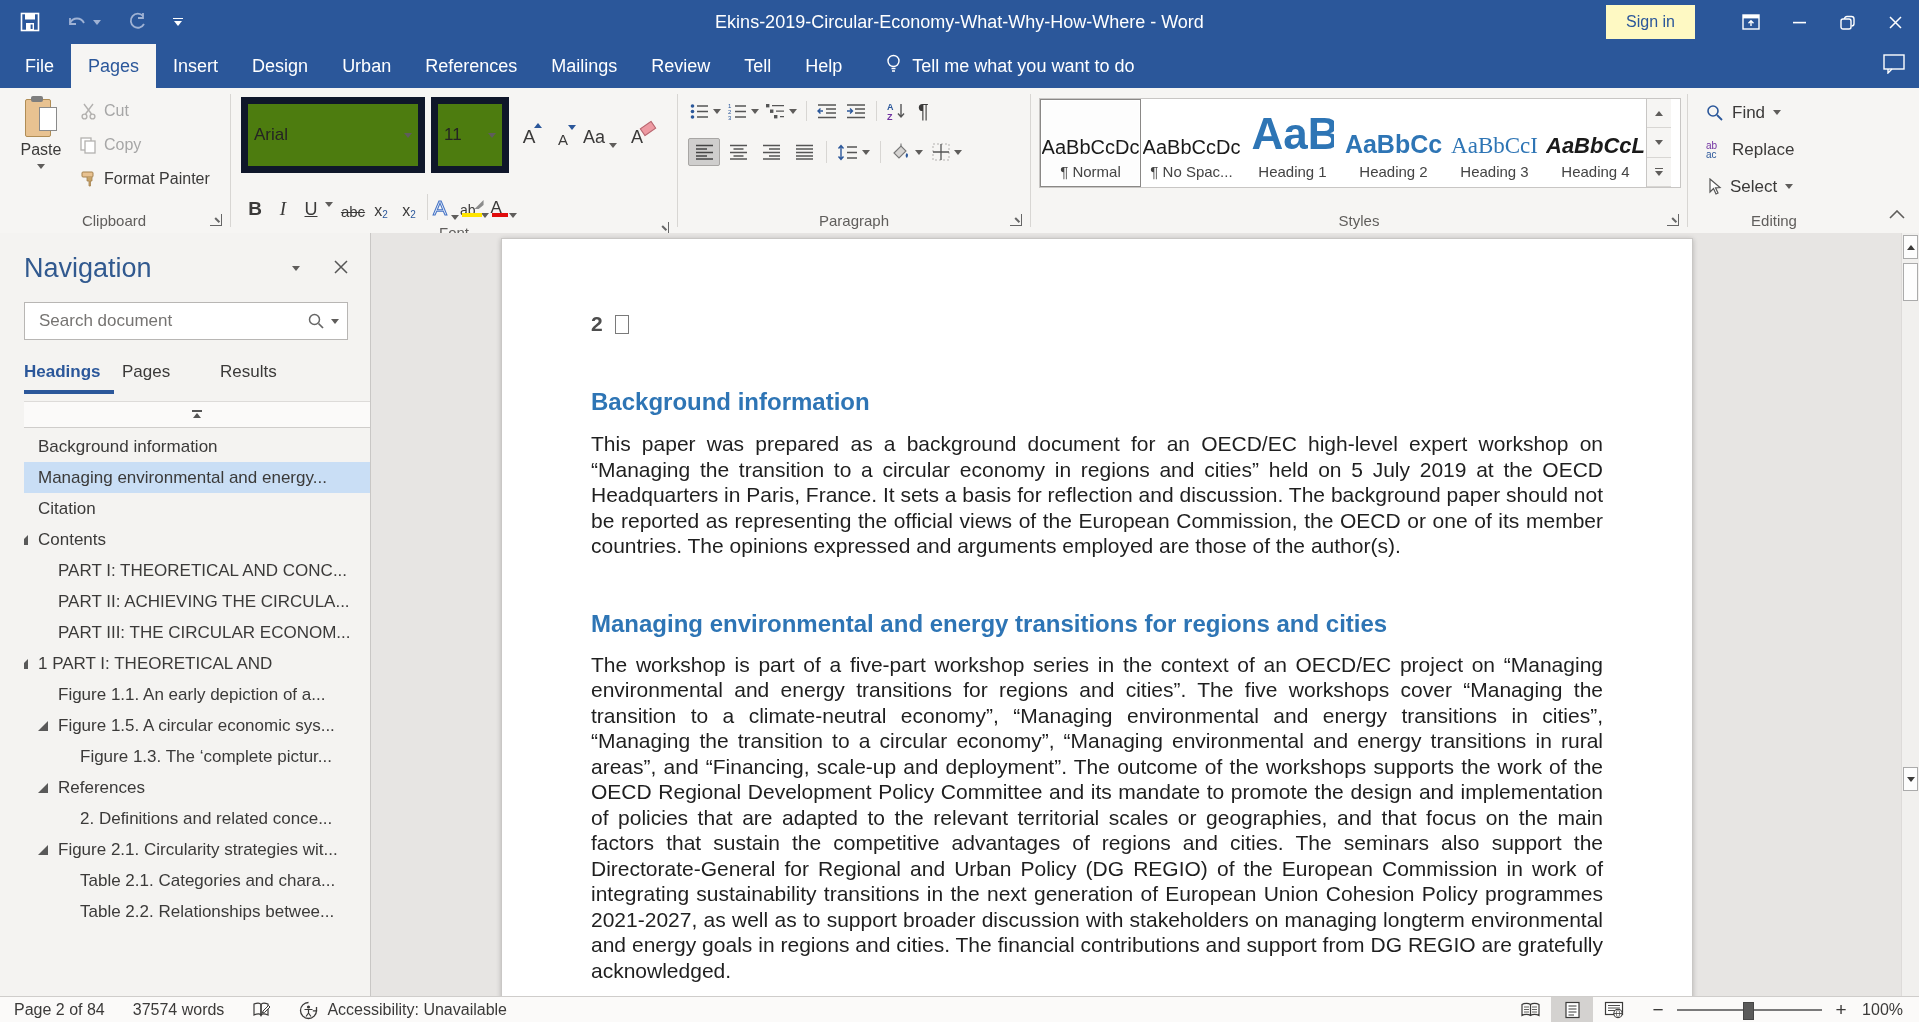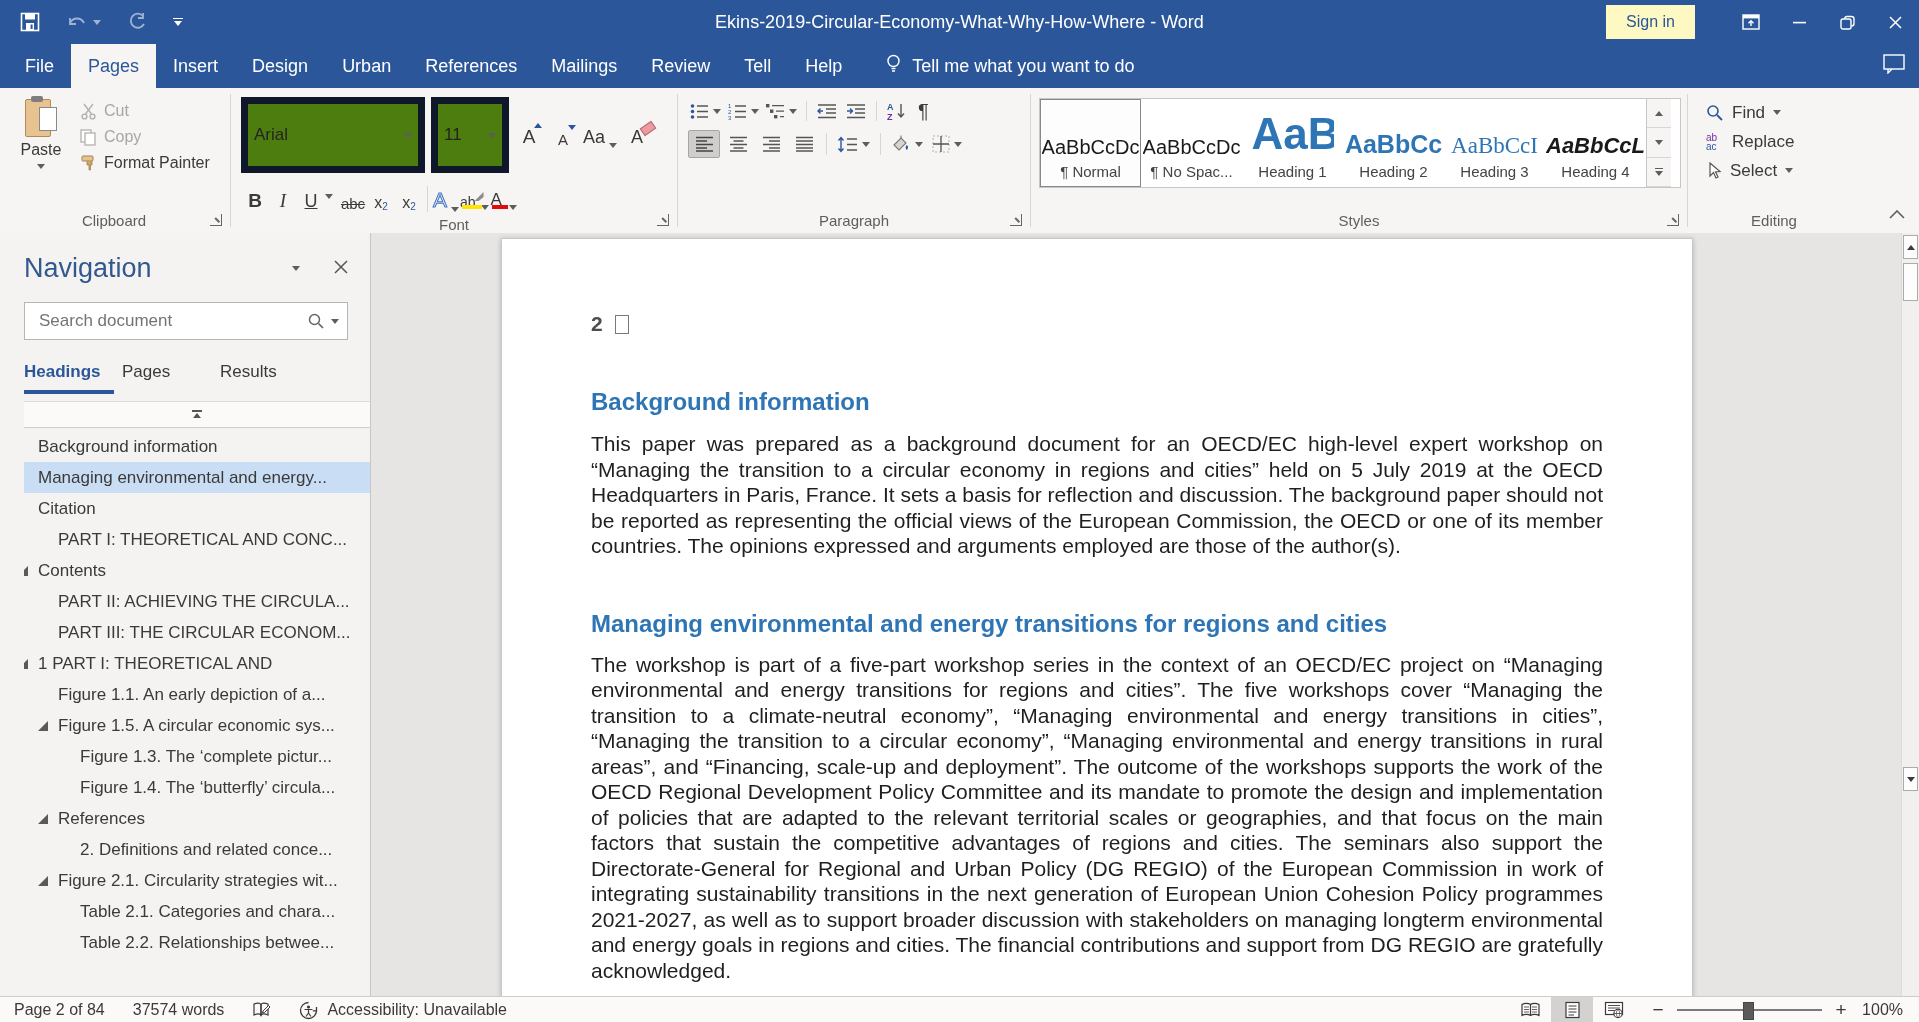--- a/index.html
+++ b/index.html
@@ -1,19 +1,19 @@
 <!DOCTYPE html>
 <html><head>
 <meta charset="utf-8">
 <style>
   html,body{margin:0;padding:0;background:#e7e5e3;font-family:"Liberation Sans",sans-serif;-webkit-font-smoothing:antialiased;}
   #app{position:relative;width:1919px;height:1022px;overflow:hidden;background:#e7e5e3;}
   .abs{position:absolute;}
   .row{display:flex;align-items:center;}
-  .col{display:flex;flex-direction:column;}
+  .col{display:flex;flex-direction:column;gap:8px;}
 
   
   #titlebar{position:absolute;left:0;top:0;width:1919px;height:44px;background:#2b579a;display:flex;align-items:center;color:#fff;}
   .qat{display:flex;align-items:center;gap:26px;margin-left:20px;}
   .qat svg{display:block;}
   #title{position:absolute;left:0;right:0;top:0;height:44px;display:flex;align-items:center;justify-content:center;font-size:18px;color:#fff;pointer-events:none;}
   .tb-right{position:absolute;right:0;top:0;height:44px;display:flex;align-items:center;}
   .signin{background:#fef9c3;color:#2b579a;font-size:16px;padding:8px 20px;margin-right:32px;cursor:pointer;}
   .winbtn{width:48px;height:44px;display:flex;align-items:center;justify-content:center;}
 
@@ -539,49 +539,46 @@
     <div class="nav-list">
       <div class="nav-item lv0">
           <span>Background information</span>
         </div>
       <div class="nav-item lv0 sel">
           <span>Managing environmental and energy...</span>
         </div>
       <div class="nav-item lv0">
           <span>Citation</span>
         </div>
-      <div class="nav-item lv1">
-          <span>PART I: THEORETICAL AND CONC...</span>
-        </div>
       <div class="nav-item lv0">
           <span class="mark"></span>
           <span>Contents</span>
         </div>
       <div class="nav-item lv1">
+          <span>PART I: THEORETICAL AND CONC...</span>
+        </div>
+      <div class="nav-item lv1">
           <span>PART II: ACHIEVING THE CIRCULA...</span>
         </div>
       <div class="nav-item lv1">
           <span>PART III: THE CIRCULAR ECONOM...</span>
         </div>
       <div class="nav-item lv0">
           <span class="mark"></span>
           <span>1 PART I: THEORETICAL AND</span>
         </div>
       <div class="nav-item lv1">
           <span>Figure 1.1. An early depiction of a...</span>
         </div>
       <div class="nav-item lv1">
           <span class="mark"></span>
           <span>Figure 1.5. A circular economic sys...</span>
         </div>
       <div class="nav-item lv2">
           <span>Figure 1.3. The ‘complete pictur...</span>
-        </div>
-      <div class="nav-item lv2">
-          <span>Figure 1.4. The ‘butterfly’ circula...</span>
         </div>
       <div class="nav-item lv1">
           <span class="mark"></span>
           <span>References</span>
         </div>
       <div class="nav-item lv2">
           <span>2. Definitions and related conce...</span>
         </div>
       <div class="nav-item lv1">
           <span class="mark"></span>

